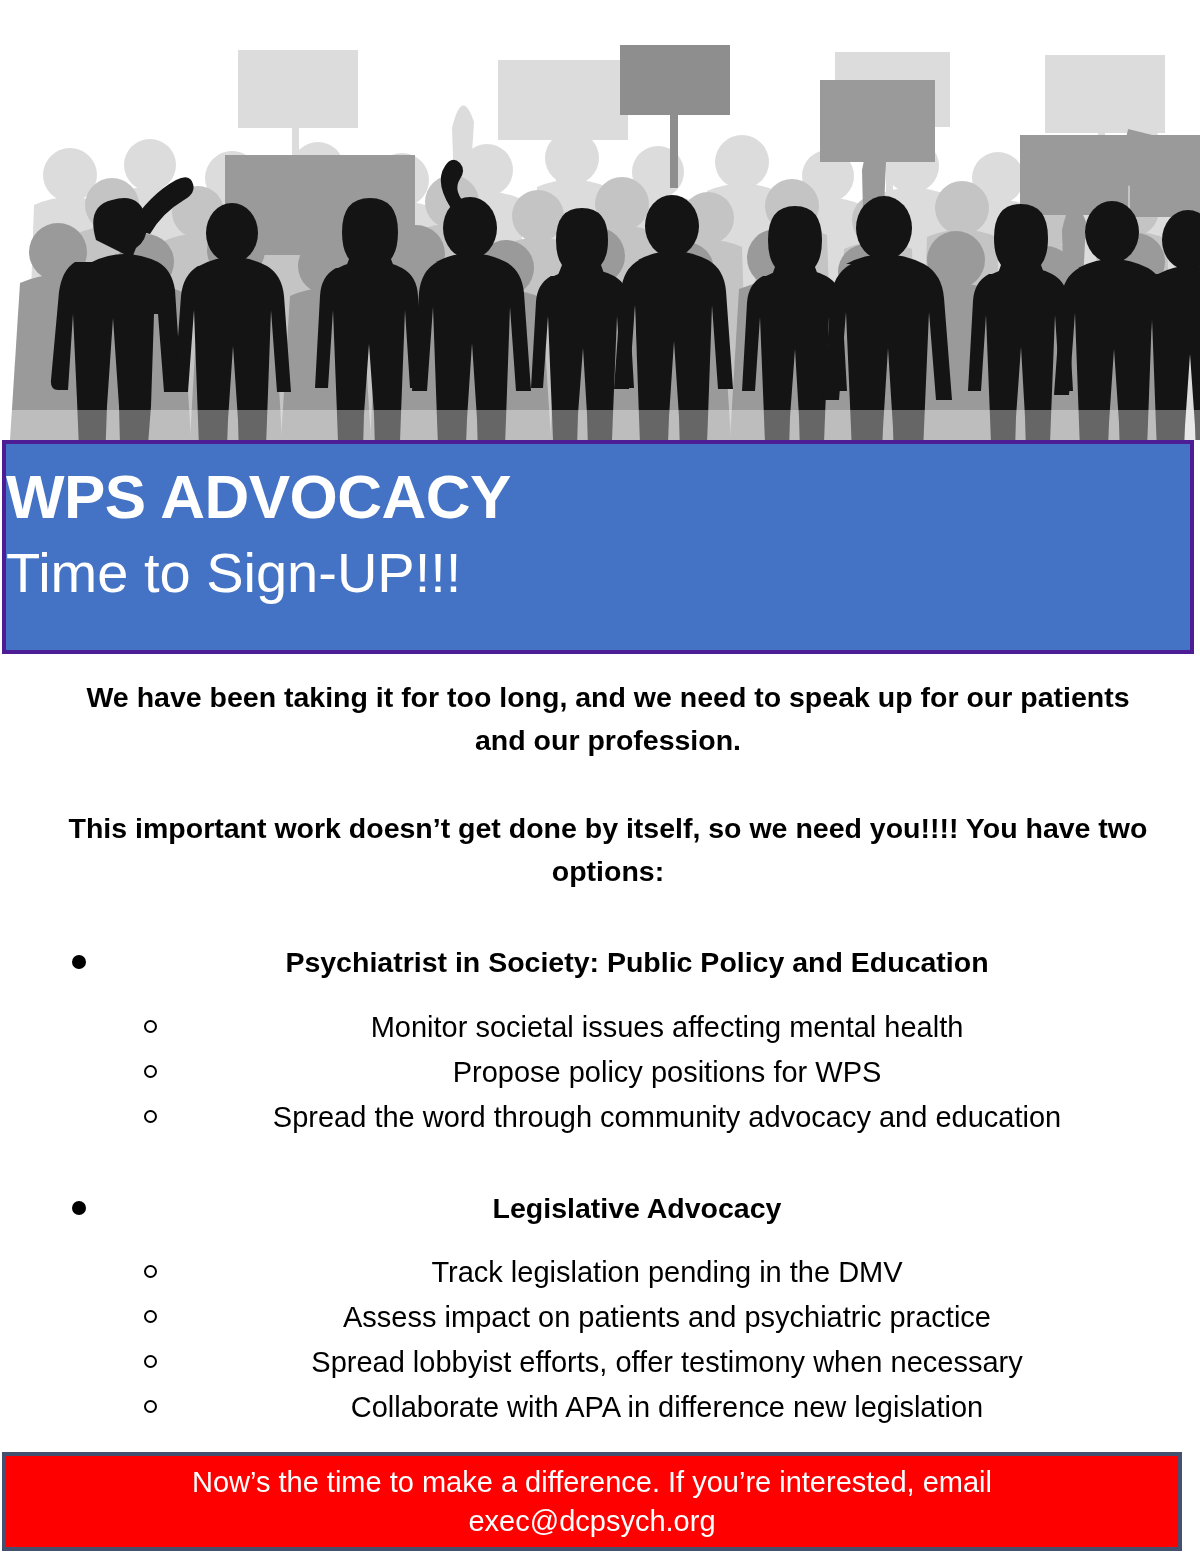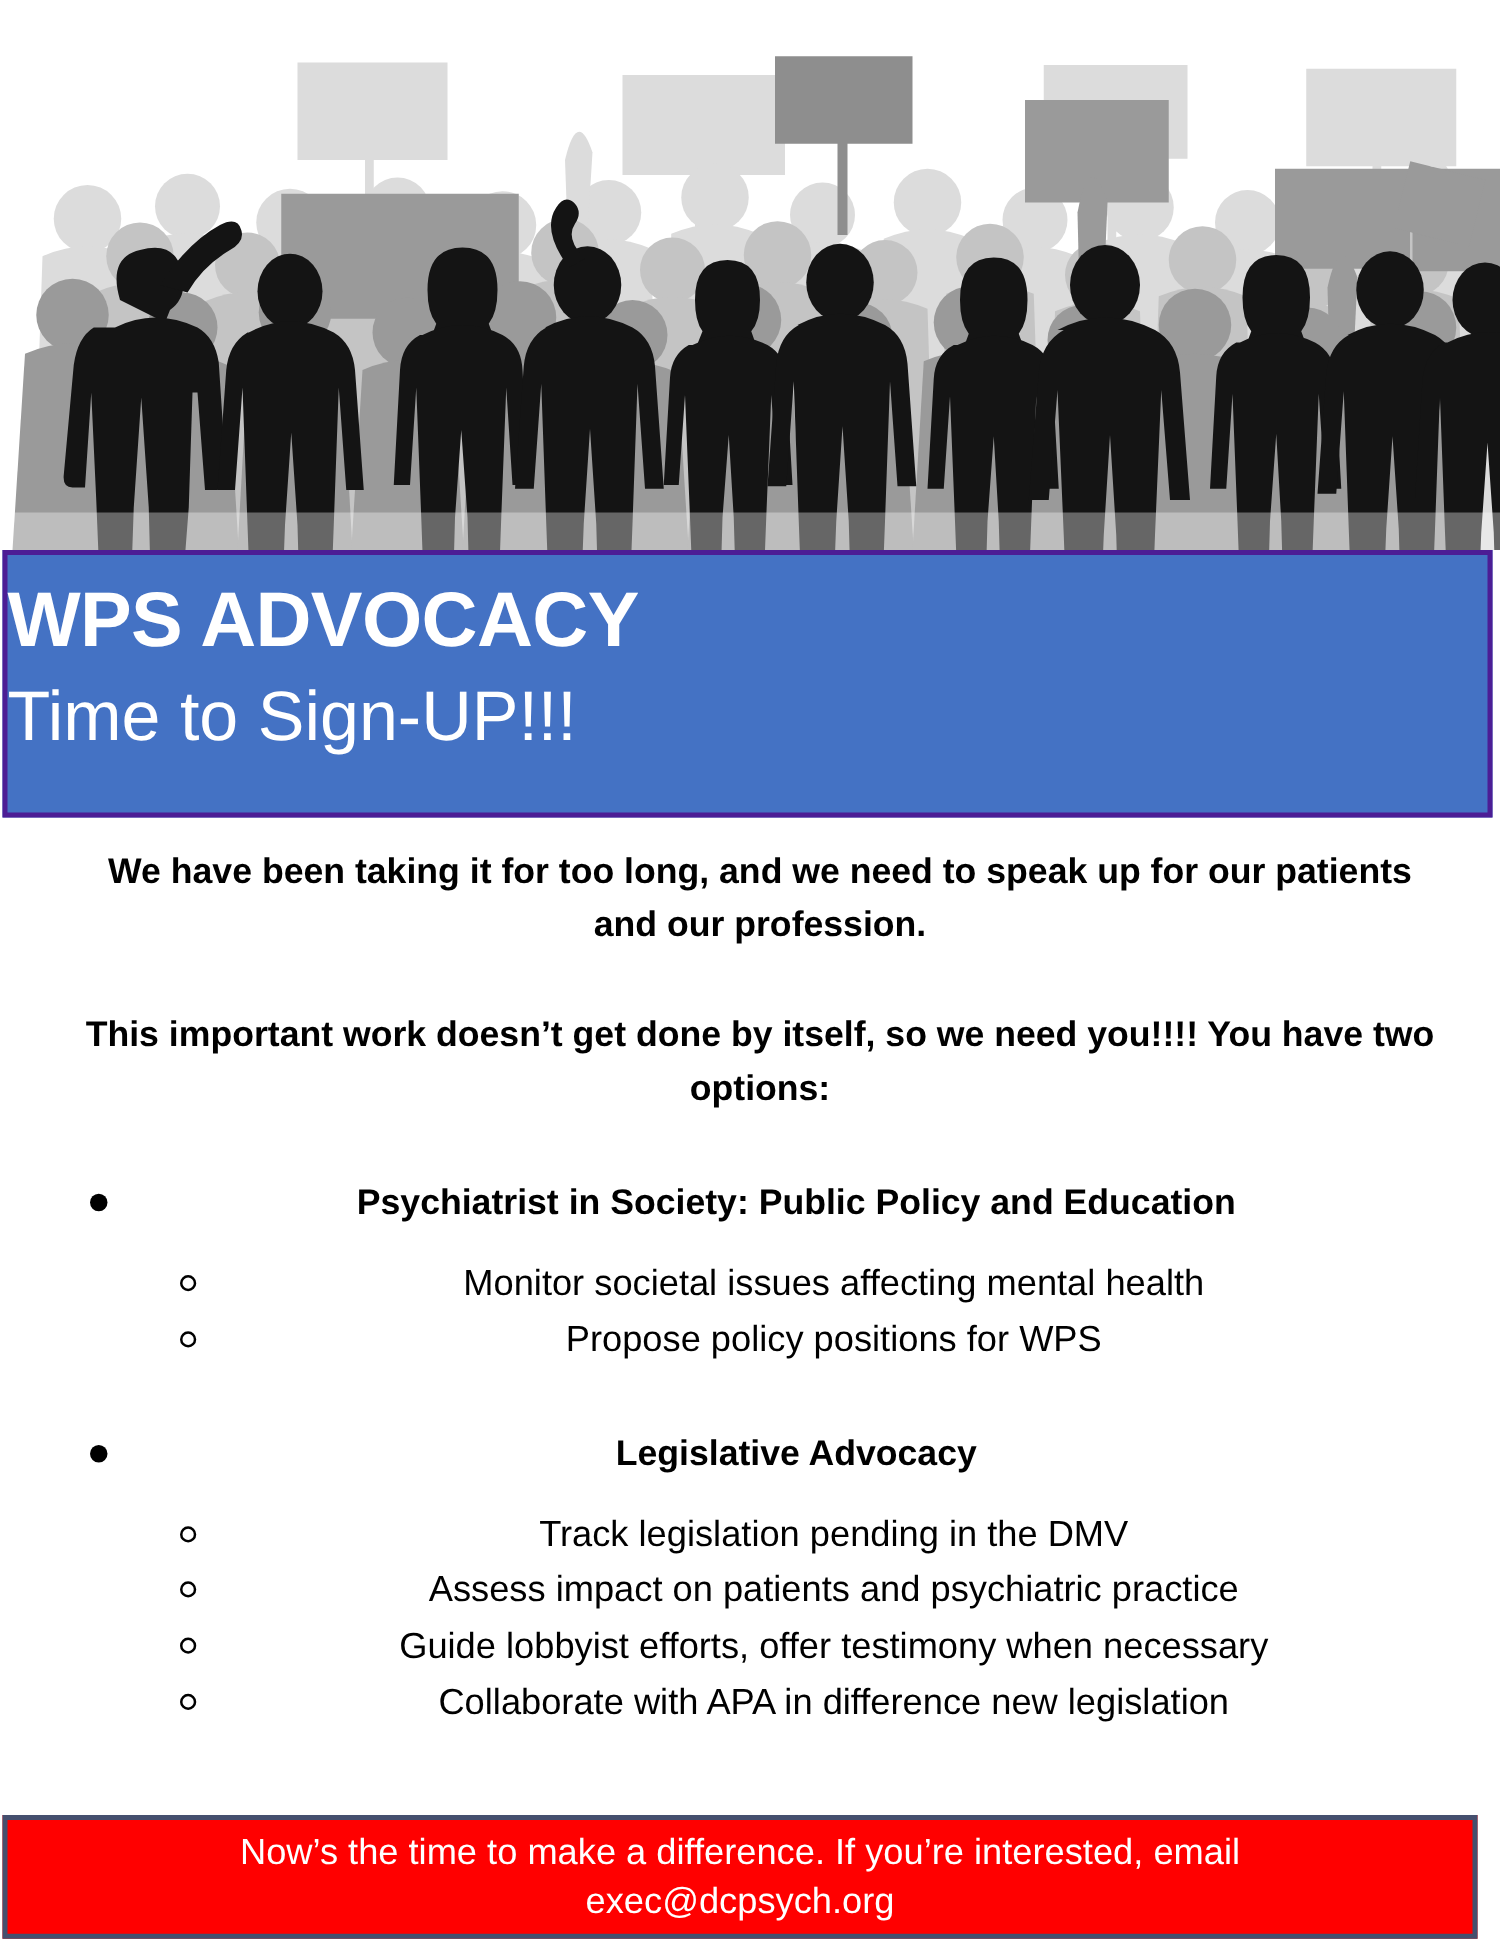--- a/index.html
+++ b/index.html
@@ -400,40 +400,44 @@
       </div>
       <div class="sub-list">
         <div class="sub-item">
           <span class="circ"></span>
           <span>Monitor societal issues affecting mental health</span>
         </div>
         <div class="sub-item">
           <span class="circ"></span>
           <span>Propose policy positions for WPS</span>
         </div>
+        <div class="sub-item">
+          <span class="circ"></span>
+          <span>Spread the word through community advocacy and education</span>
+        </div>
       </div>
     </div>
 
     <div class="opt-block">
       <div class="opt-head">
         <span class="disc"></span>
         <span>Legislative Advocacy</span>
       </div>
       <div class="sub-list">
         <div class="sub-item">
           <span class="circ"></span>
           <span>Track legislation pending in the DMV</span>
         </div>
         <div class="sub-item">
           <span class="circ"></span>
           <span>Assess impact on patients and psychiatric practice</span>
         </div>
         <div class="sub-item">
           <span class="circ"></span>
-          <span>Guide lobbyist efforts, offer testimony when necessary</span>
+          <span>Spread lobbyist efforts, offer testimony when necessary</span>
         </div>
         <div class="sub-item">
           <span class="circ"></span>
           <span>Collaborate with APA in difference new legislation</span>
         </div>
       </div>
     </div>
 
   </div>
 </div>

